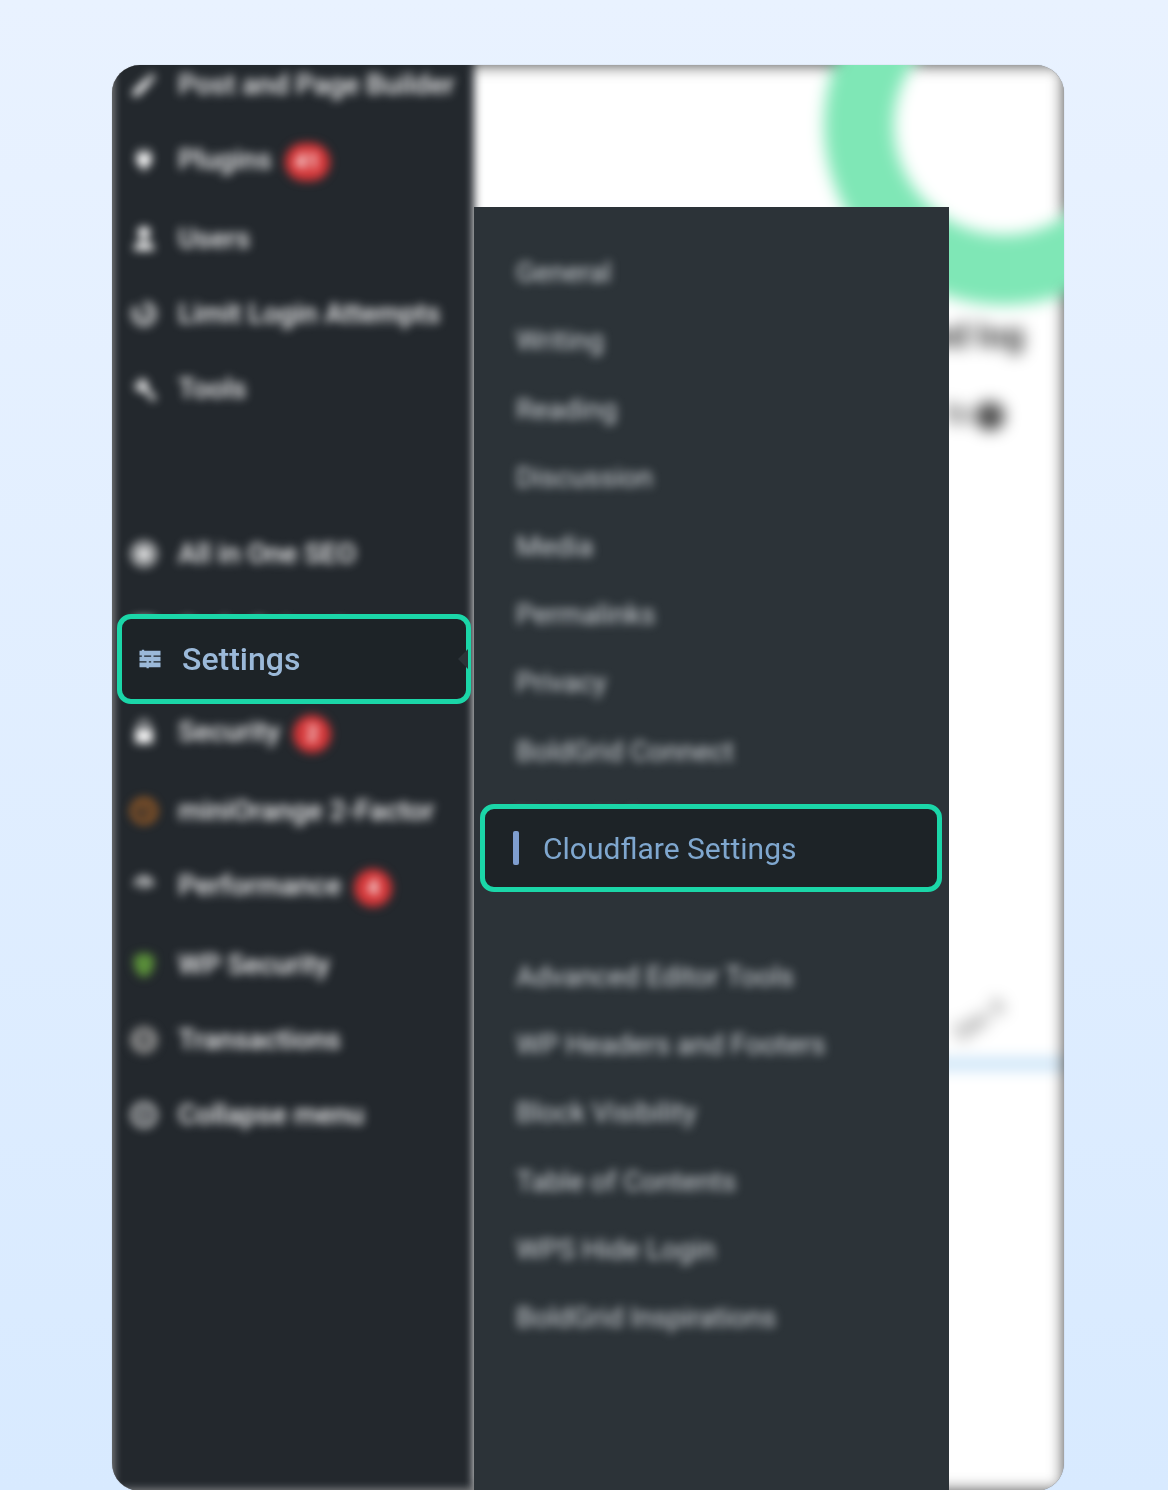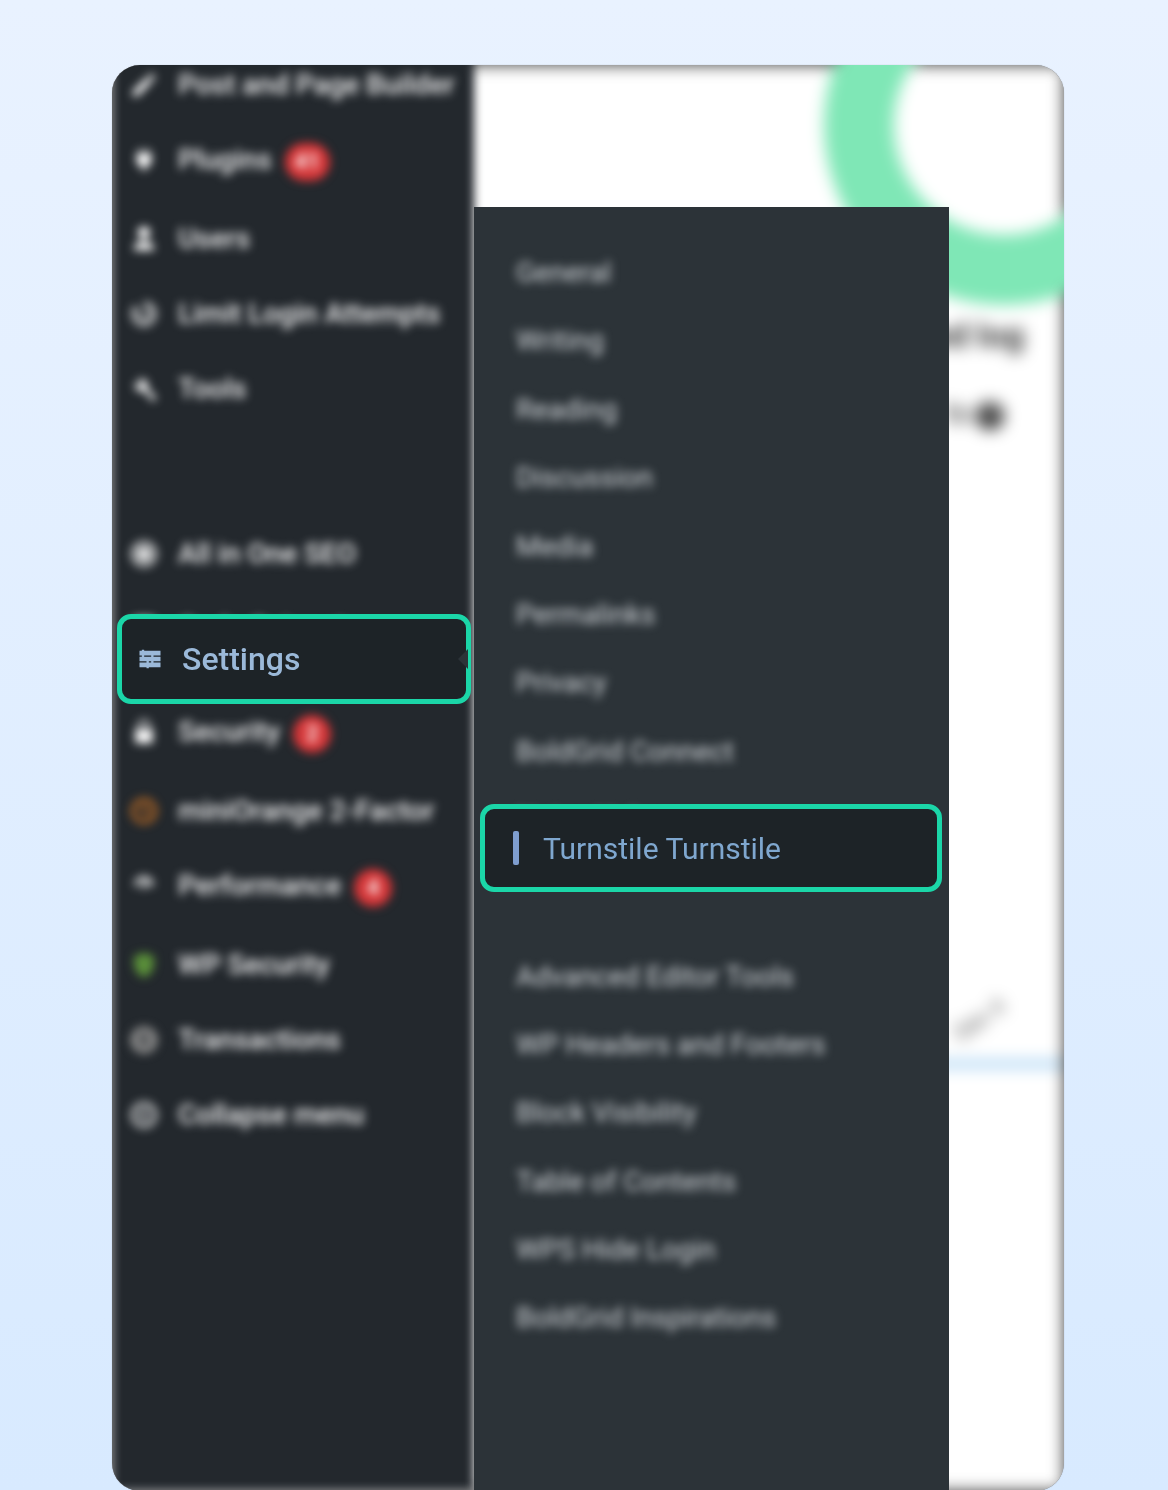--- a/index.html
+++ b/index.html
@@ -382,16 +382,16 @@
     <span class="icon" style="width:32px;height:32px;display:flex;align-items:center;justify-content:center">
       <svg viewBox="0 0 24 24" width="28" height="28" fill="#9bb9d9">
           <path d="M4 6h4v2H4zM10 6h10v2H10zM4 11h10v2H4zM16 11h4v2h-4zM4 16h6v2H4zM12 16h8v2h-8zM6 4v6M14 9v6M10 14v6" stroke="#9bb9d9" stroke-width="2"></path>
         </svg>
     </span>
     <span>Settings</span>
     <span class="arrow"></span>
   </div>
 
   <div class="turnstile-sharp">
-    <span>Turnstile Turnstile</span>
+    <span>Cloudflare Settings</span>
   </div>
 
 </div>
 
 </body></html>

